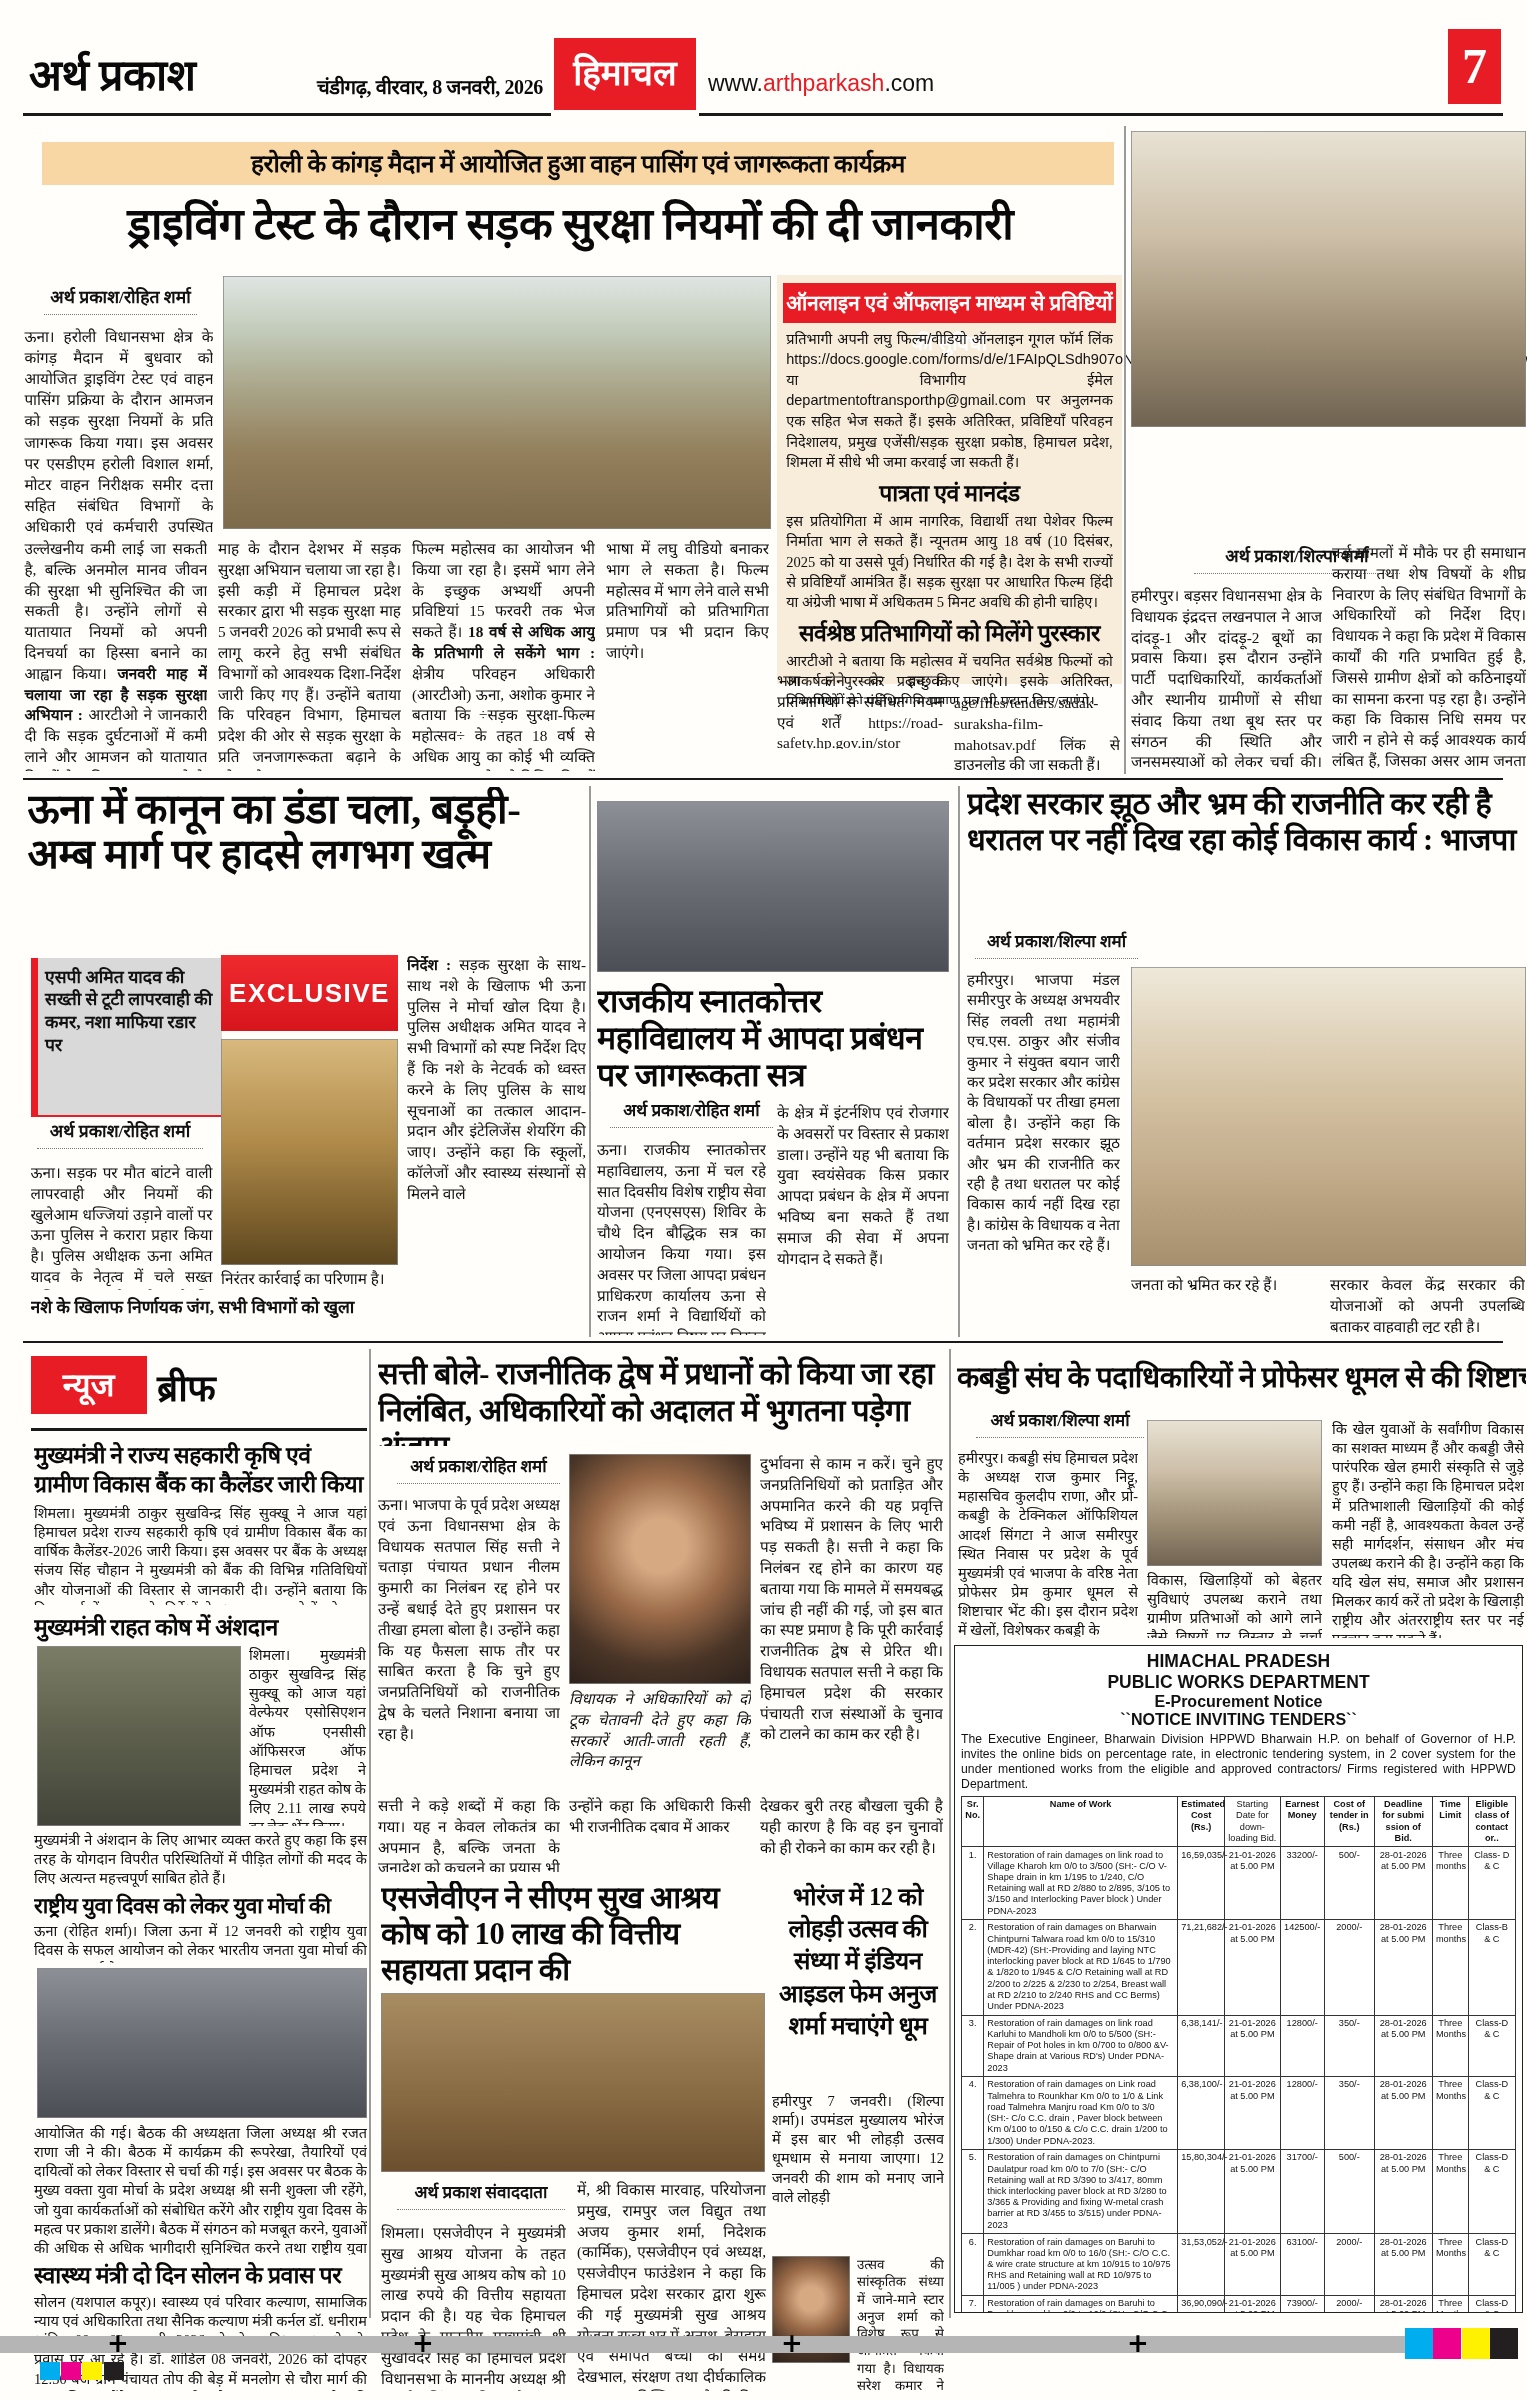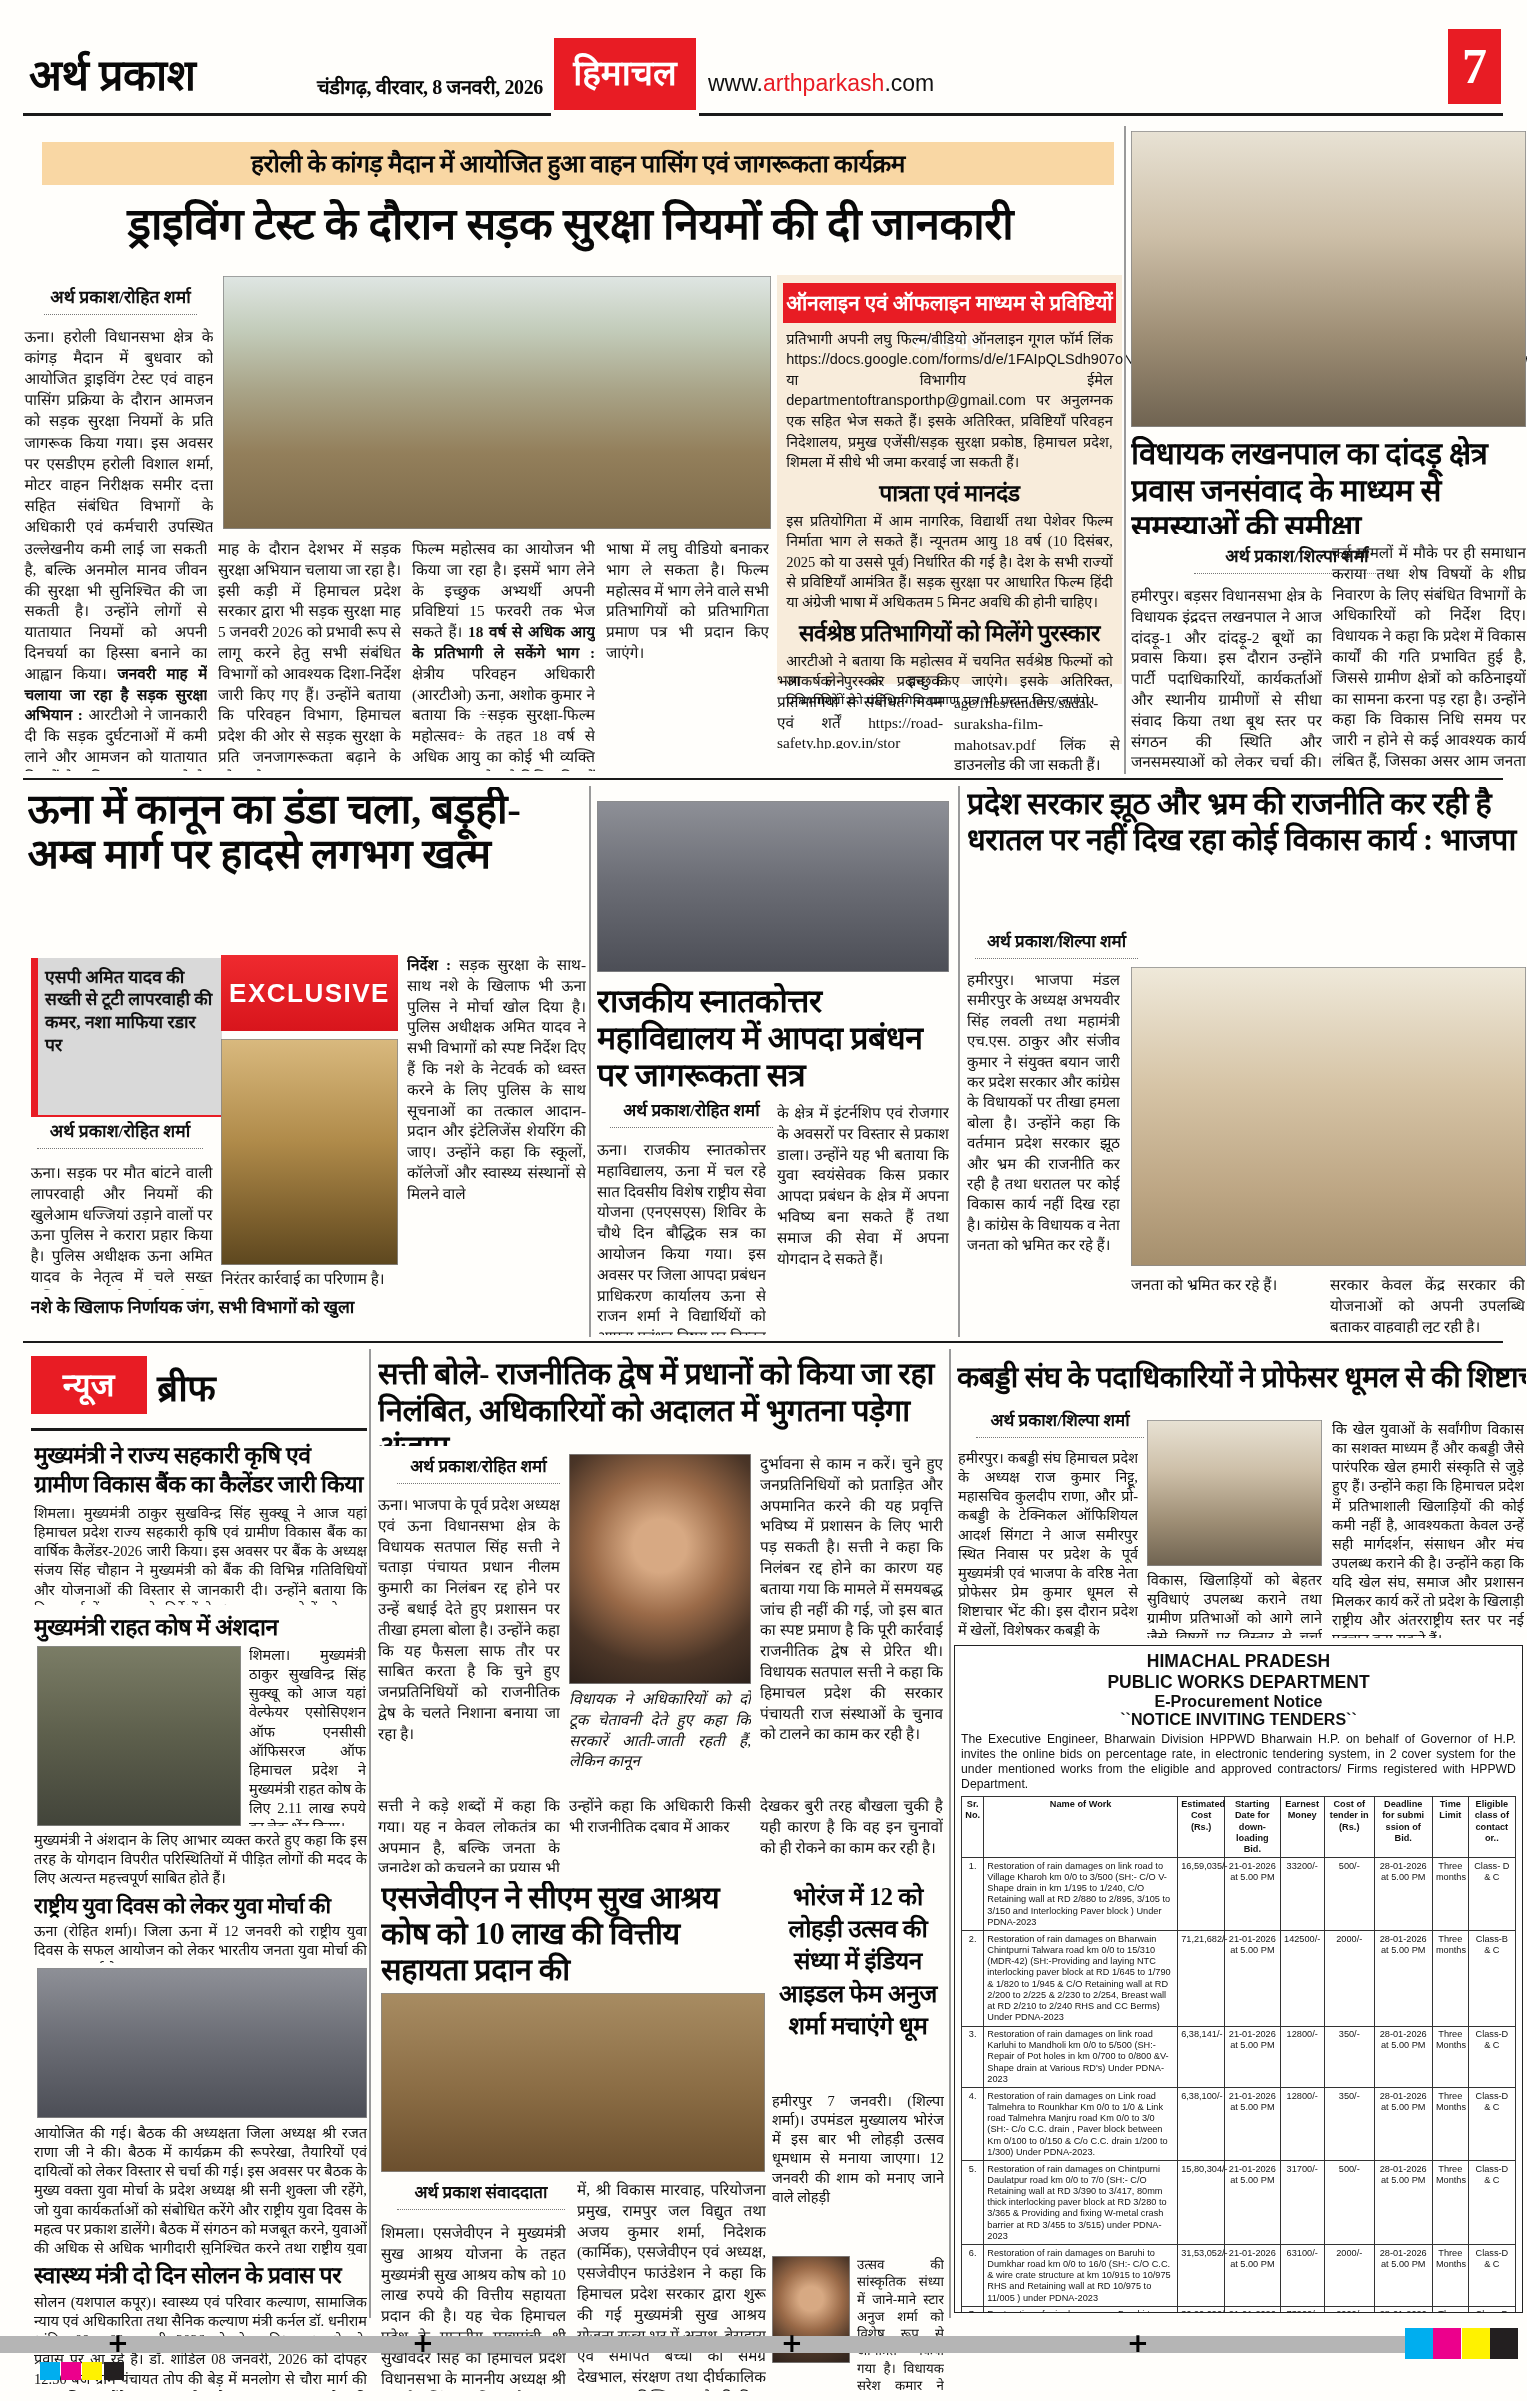--- a/index.html
+++ b/index.html
@@ -82,21 +82,20 @@
     <div class="center hl" style="font-size:23px;margin-top:3.1px;">पात्रता एवं मानदंड</div>
     <div class="jtxt" style="padding:3.1px 9.2px 0 9.2px;font-size:14.5px;line-height:1.4;">इस प्रतियोगिता में आम नागरिक, विद्यार्थी तथा पेशेवर फिल्म निर्माता भाग ले सकते हैं। न्यूनतम आयु 18 वर्ष (10 दिसंबर, 2025 को या उससे पूर्व) निर्धारित की गई है। देश के सभी राज्यों से प्रविष्टियाँ आमंत्रित हैं। सड़क सुरक्षा पर आधारित फिल्म हिंदी या अंग्रेजी भाषा में अधिकतम 5 मिनट अवधि की होनी चाहिए।</div>
     <div class="center hl" style="font-size:23px;margin-top:3.1px;">सर्वश्रेष्ठ प्रतिभागियों को मिलेंगे पुरस्कार</div>
     <div class="jtxt clip" style="padding:3.1px 9.2px 0 9.2px;font-size:14.5px;line-height:1.4;height:53px;">आरटीओ ने बताया कि महोत्सव में चयनित सर्वश्रेष्ठ फिल्मों को आकर्षक पुरस्कार प्रदान किए जाएंगे। इसके अतिरिक्त, प्रतिभागियों को प्रतिभागिता प्रमाण पत्र भी प्रदान किए जाएंगे।</div>
   </div>
   <div class="abs jtxt clip body20" style="left:777px;top:671px;width:166px;height:78px;">भाग लेने के इच्छुक प्रतिभागियों से संबंधित नियम एवं शर्तें https://road-safety.hp.gov.in/stor</div>
   <div class="abs jtxt clip body20" style="left:954px;top:693px;width:166px;height:78px;">age/files/tenders/sadak-suraksha-film-mahotsav.pdf लिंक से डाउनलोड की जा सकती हैं।</div>
 
   <div class="abs rule-v" style="left:1124px;top:126px;width:1.5px;height:648px;"></div>
   <div class="photo ph-group abs" style="left:1131px;top:131px;width:395px;height:296px;"></div>
-  <div class="abs hl clip" style="left:1131px;top:436px;width:395px;height:98px;font-size:31px;line-height:1.18;">विधायक लखनपाल का दांदड़ू क्षेत्र प्रवास जनसंवाद के माध्यम से समस्याओं की समीक्षा</div>
   <div class="abs byline" style="left:1194px;top:543px;width:206px;font-size:17.5px;">अर्थ प्रकाश/शिल्पा शर्मा</div>
   <div class="abs jtxt clip body20" style="left:1131px;top:586px;width:191px;height:186px;">हमीरपुर। बड़सर विधानसभा क्षेत्र के विधायक इंद्रदत्त लखनपाल ने आज दांदड़ू-1 और दांदड़ू-2 बूथों का प्रवास किया। इस दौरान उन्होंने पार्टी पदाधिकारियों, कार्यकर्ताओं और स्थानीय ग्रामीणों से सीधा संवाद किया तथा बूथ स्तर पर संगठन की स्थिति और जनसमस्याओं को लेकर चर्चा की। अपने प्रवास के दौरान विधायक ने भारतीय जनता पार्टी की नीतियों और केंद्र सरकार की जनकल्याणकारी योजनाओं की जानकारी आम जनता के साथ साझा की। ग्रामीणों ने सड़क, पेयजल, बिजली आपूर्ति, सोलर लाइट सहित अन्य मूलभूत सुविधाओं से जुड़ी समस्याएं रखीं। विधायक ने समस्याओं को गंभीरता से सुनते हुए</div>
   <div class="abs jtxt clip body20" style="left:1332px;top:543px;width:194px;height:229px;">कई मामलों में मौके पर ही समाधान कराया तथा शेष विषयों के शीघ्र निवारण के लिए संबंधित विभागों के अधिकारियों को निर्देश दिए। विधायक ने कहा कि प्रदेश में विकास कार्यों की गति प्रभावित हुई है, जिससे ग्रामीण क्षेत्रों को कठिनाइयों का सामना करना पड़ रहा है। उन्होंने कहा कि विकास निधि समय पर जारी न होने से कई आवश्यक कार्य लंबित हैं, जिसका असर आम जनता पर पड़ रहा है। विधायक ने कहा कि भारतीय जनता पार्टी जनहित से जुड़े मुद्दों को लगातार उठाती रहेगी और संगठन तथा कार्यकर्ताओं के माध्यम से जनता की आवाज को प्रभावी ढंग से आगे बढ़ाया जाएगा। उन्होंने कार्यकर्ताओं से आह्वान किया कि वे बूथ स्तर पर संगठन को और मजबूत करें।</div>
 
   <div class="abs rule-h" style="left:23px;top:778px;width:1480px;height:1.5px;"></div>
 
   <div class="abs hl clip" style="left:27.5px;top:787px;width:558px;height:162px;font-size:41px;line-height:1.1;">ऊना में कानून का डंडा चला, बड़ूही-अम्ब मार्ग पर हादसे लगभग खत्म</div>
   <div class="abs graybox clip" style="left:30.5px;top:958px;width:169px;height:142px;padding:7.6px;font-size:17.5px;font-weight:bold;line-height:1.3;">एसपी अमित यादव की सख्ती से टूटी लापरवाही की कमर, नशा माफिया रडार पर</div>
   <div class="abs byline" style="left:37px;top:1118px;width:166px;font-size:17.5px;">अर्थ प्रकाश/रोहित शर्मा</div>
   <div class="abs jtxt clip body20" style="left:30.5px;top:1163px;width:182px;height:127px;">ऊना। सड़क पर मौत बांटने वाली लापरवाही और नियमों की खुलेआम धज्जियां उड़ाने वालों पर ऊना पुलिस ने करारा प्रहार किया है। पुलिस अधीक्षक ऊना अमित यादव के नेतृत्व में चले सख्त अभियान का ही नतीजा है कि बड़ूही-अम्ब मार्ग पर सड़क हादसों में भारी कमी दर्ज की गई है।</div>
@@ -194,21 +193,21 @@
           <col style="width:9%">
           <col style="width:10.5%">
           <col style="width:6.5%">
           <col style="width:8.5%">
       </colgroup>
       <thead>
           <tr>
             <th style="font-weight: bold;">Sr. No.</th>
             <th style="font-weight: bold;">Name of Work</th>
             <th style="font-weight: bold;">Estimated Cost (Rs.)</th>
-            <th style="font-weight: bold;">Starting Date for down- loading Bid.</th>
+            <th style="font-weight: normal;">Starting Date for down- loading Bid.</th>
             <th style="font-weight: bold;">Earnest Money</th>
             <th style="font-weight: bold;">Cost of tender in (Rs.)</th>
             <th style="font-weight: bold;">Deadline for submi ssion of Bid.</th>
             <th style="font-weight: bold;">Time Limit</th>
             <th style="font-weight: bold;">Eligible class of contact or..</th>
           </tr>
         </thead>
       <tbody>
           <tr>
             <td>1.</td>

